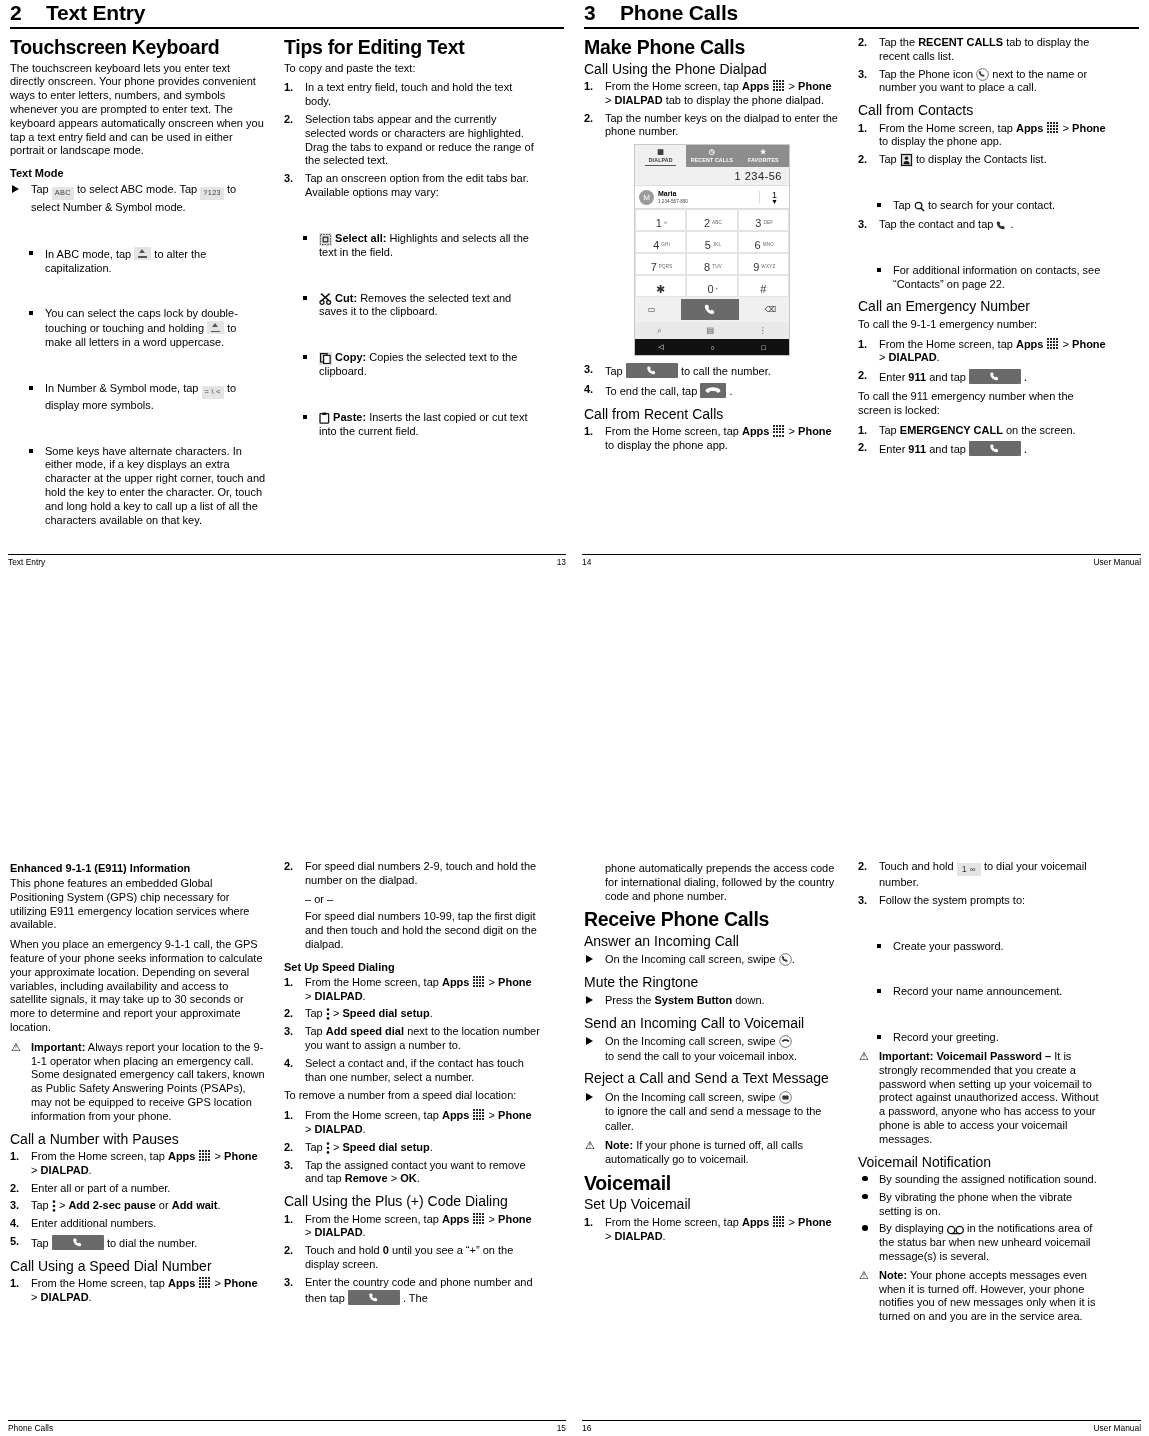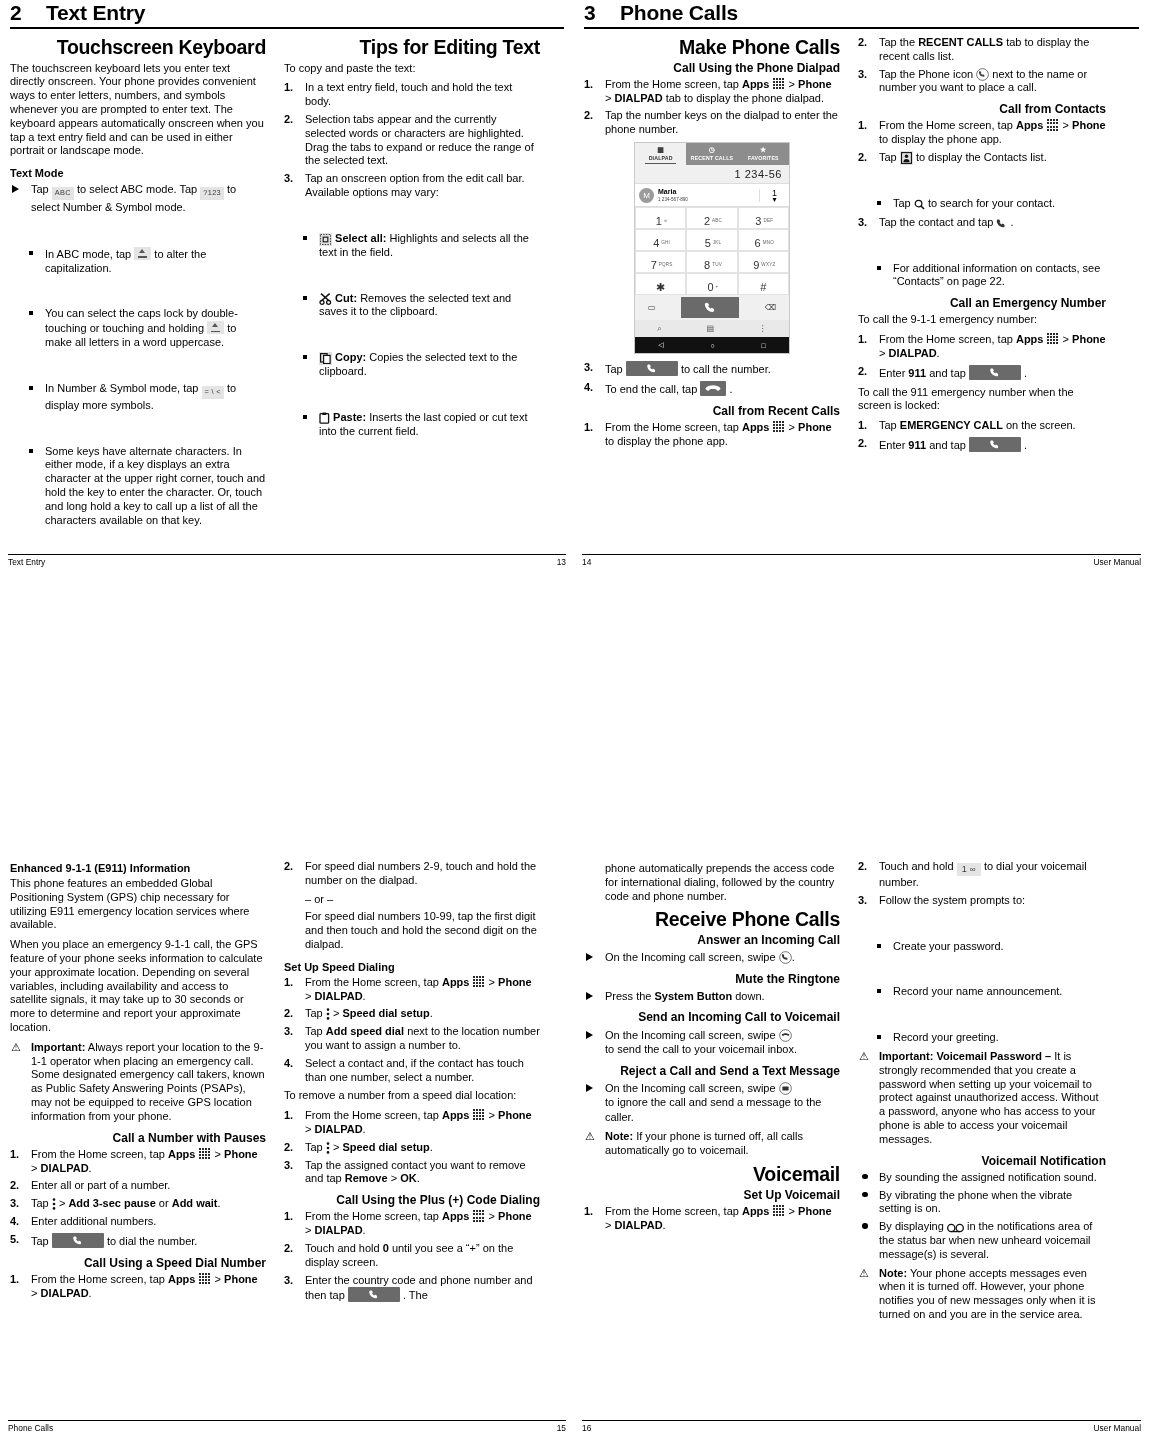--- a/index.html
+++ b/index.html
@@ -55,29 +55,27 @@
   }
   .col { width: 256px; }
   .col-narrow { width: 248px; }
 
   h1.sec {
     font-size: 19.5px;
     font-weight: bold;
     letter-spacing: -0.3px;
     margin: 1px 0 4px 0;
     line-height: 1.06;
-    text-align: right;
   }
   h1.sec.tight { margin-top: 6px; }
   h2.sub {
-    font-size: 12px;
-    font-weight: bold;
+    font-size: 14px;
+    font-weight: normal;
     margin: 8px 0 3px 0;
     line-height: 1.1;
-    text-align: right;
   }
   h2.sub.first { margin-top: 2px; }
   h3.minor {
     font-size: 11px;
     font-weight: bold;
     margin: 9px 0 3px 0;
   }
   p.body {
     font-size: 11px;
     line-height: 1.255;
@@ -392,21 +390,21 @@
           </li>
         </ul>
       </div>
 
       <div class="col">
         <h1 class="sec">Tips for Editing Text</h1>
         <p class="body">To copy and paste the text:</p>
         <ol class="steps">
           <li class="step"><span class="num">1.</span><span>In a text entry field, touch and hold the text body.</span></li>
           <li class="step"><span class="num">2.</span><span>Selection tabs appear and the currently selected words or characters are highlighted. Drag the tabs to expand or reduce the range of the selected text.</span></li>
-          <li class="step"><span class="num">3.</span><span>Tap an onscreen option from the edit call bar. Available options may vary:</span></li>
+          <li class="step"><span class="num">3.</span><span>Tap an onscreen option from the edit tabs bar. Available options may vary:</span></li>
         </ol>
         <ul class="sq">
           <li class="sqitem">
             <span class="sq"></span>
             <span class="icon-box">
               <svg width="11" height="11" viewBox="0 0 11 11">
                   <rect x="0.5" y="0.5" width="10" height="10" fill="none" stroke="#444" stroke-width="1" stroke-dasharray="1.5 1.2"></rect>
                   <rect x="3.2" y="3.2" width="4.6" height="4.6" fill="none" stroke="#222" stroke-width="1.2"></rect>
                 </svg>
             </span>
@@ -745,21 +743,21 @@
           </li>
           <li class="step">
             <span class="num">3.</span>
             <span>Tap</span>
             <span class="icon-plain"><svg width="4" height="12" viewBox="0 0 4 12">
                   <circle cx="2" cy="1.6" r="1.3" fill="#111"></circle>
                   <circle cx="2" cy="6" r="1.3" fill="#111"></circle>
                   <circle cx="2" cy="10.4" r="1.3" fill="#111"></circle>
                 </svg></span>
             <span>&gt;</span>
-            <span class="b">Add 3-sec pause</span>
+            <span class="b">Add 2-sec pause</span>
             <span>or</span>
             <span class="b">Add wait</span><span>.</span>
           </li>
           <li class="step">
             <span class="num">4.</span>
             <span>Enter additional numbers.</span>
           </li>
           <li class="step">
             <span class="num">5.</span>
             <span>Tap</span>

